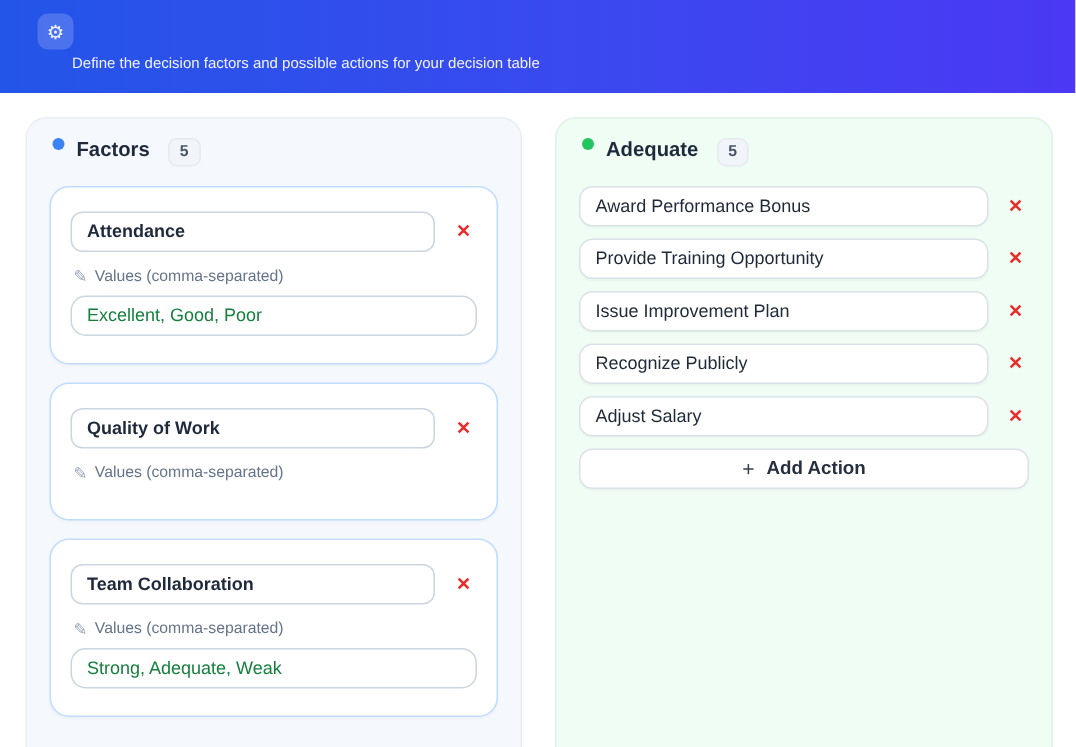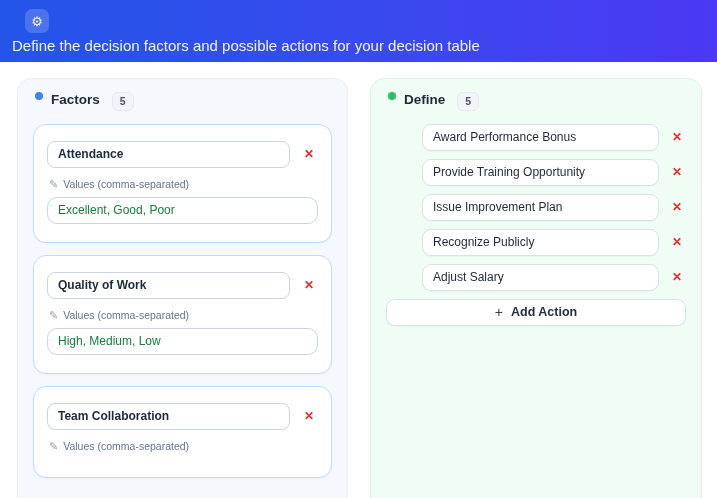--- a/index.html
+++ b/index.html
@@ -32,22 +32,23 @@
     color: #eef2ff;
     flex: 0 0 auto;
   }
   .app-title {
     font-size: 17px;
     font-weight: 700;
     letter-spacing: 0.1px;
   }
   .app-subtitle {
     margin-top: 4px;
-    font-size: 15px;
+    font-size: 10px;
     color: rgba(255,255,255,0.93);
+    margin-left: 36px;
   }
 
   
   .main {
     display: flex;
     gap: 22px;
     padding: 16px 15px 0 17px;
     align-items: flex-start;
   }
   .panel {
@@ -155,21 +156,20 @@
     font-weight: 400;
     color: #15803d;
   }
 
   
   .action-row {
     display: flex;
     align-items: center;
     gap: 9px;
     margin-bottom: 8px;
-    margin-left: 36px;
   }
   .action-input {
     flex: 1 1 auto;
     min-width: 0;
     border: 1px solid #dbe1e8;
     border-radius: 9px;
     font-weight: 400;
     color: #1f2937;
     box-shadow: 0 1px 1px rgba(15,23,42,0.03);
   }
@@ -226,40 +226,40 @@
 
   <div class="factor-card">
     <div class="factor-name-row">
       <input class="text-input factor-name-input" type="text" value="Quality of Work" style="">
       <button class="remove-btn">✕</button>
     </div>
     <div class="values-label">
       <span class="pencil">✎</span>
       <span>Values (comma-separated)</span>
     </div>
-    <input class="text-input factor-values-input" type="text" value="High, Medium, Low" style="">
   </div>
 
   <div class="factor-card">
     <div class="factor-name-row">
       <input class="text-input factor-name-input" type="text" value="Team Collaboration" style="">
       <button class="remove-btn">✕</button>
     </div>
     <div class="values-label">
       <span class="pencil">✎</span>
       <span>Values (comma-separated)</span>
     </div>
+    <input class="text-input factor-values-input" type="text" value="Strong, Adequate, Weak" style="">
   </div>
 </div>
   </div>
 
   <div class="panel panel-actions">
     <div class="panel-header">
       <span class="dot dot-green"></span>
-      <span class="panel-title">Define</span>
+      <span class="panel-title">Adequate</span>
       <span class="count-badge">5</span>
     </div>
     <div>
   <div class="action-row">
     <input class="text-input action-input" type="text" value="Award Performance Bonus" style="">
     <button class="remove-btn">✕</button>
   </div>
 
   <div class="action-row">
     <input class="text-input action-input" type="text" value="Provide Training Opportunity" style="">

